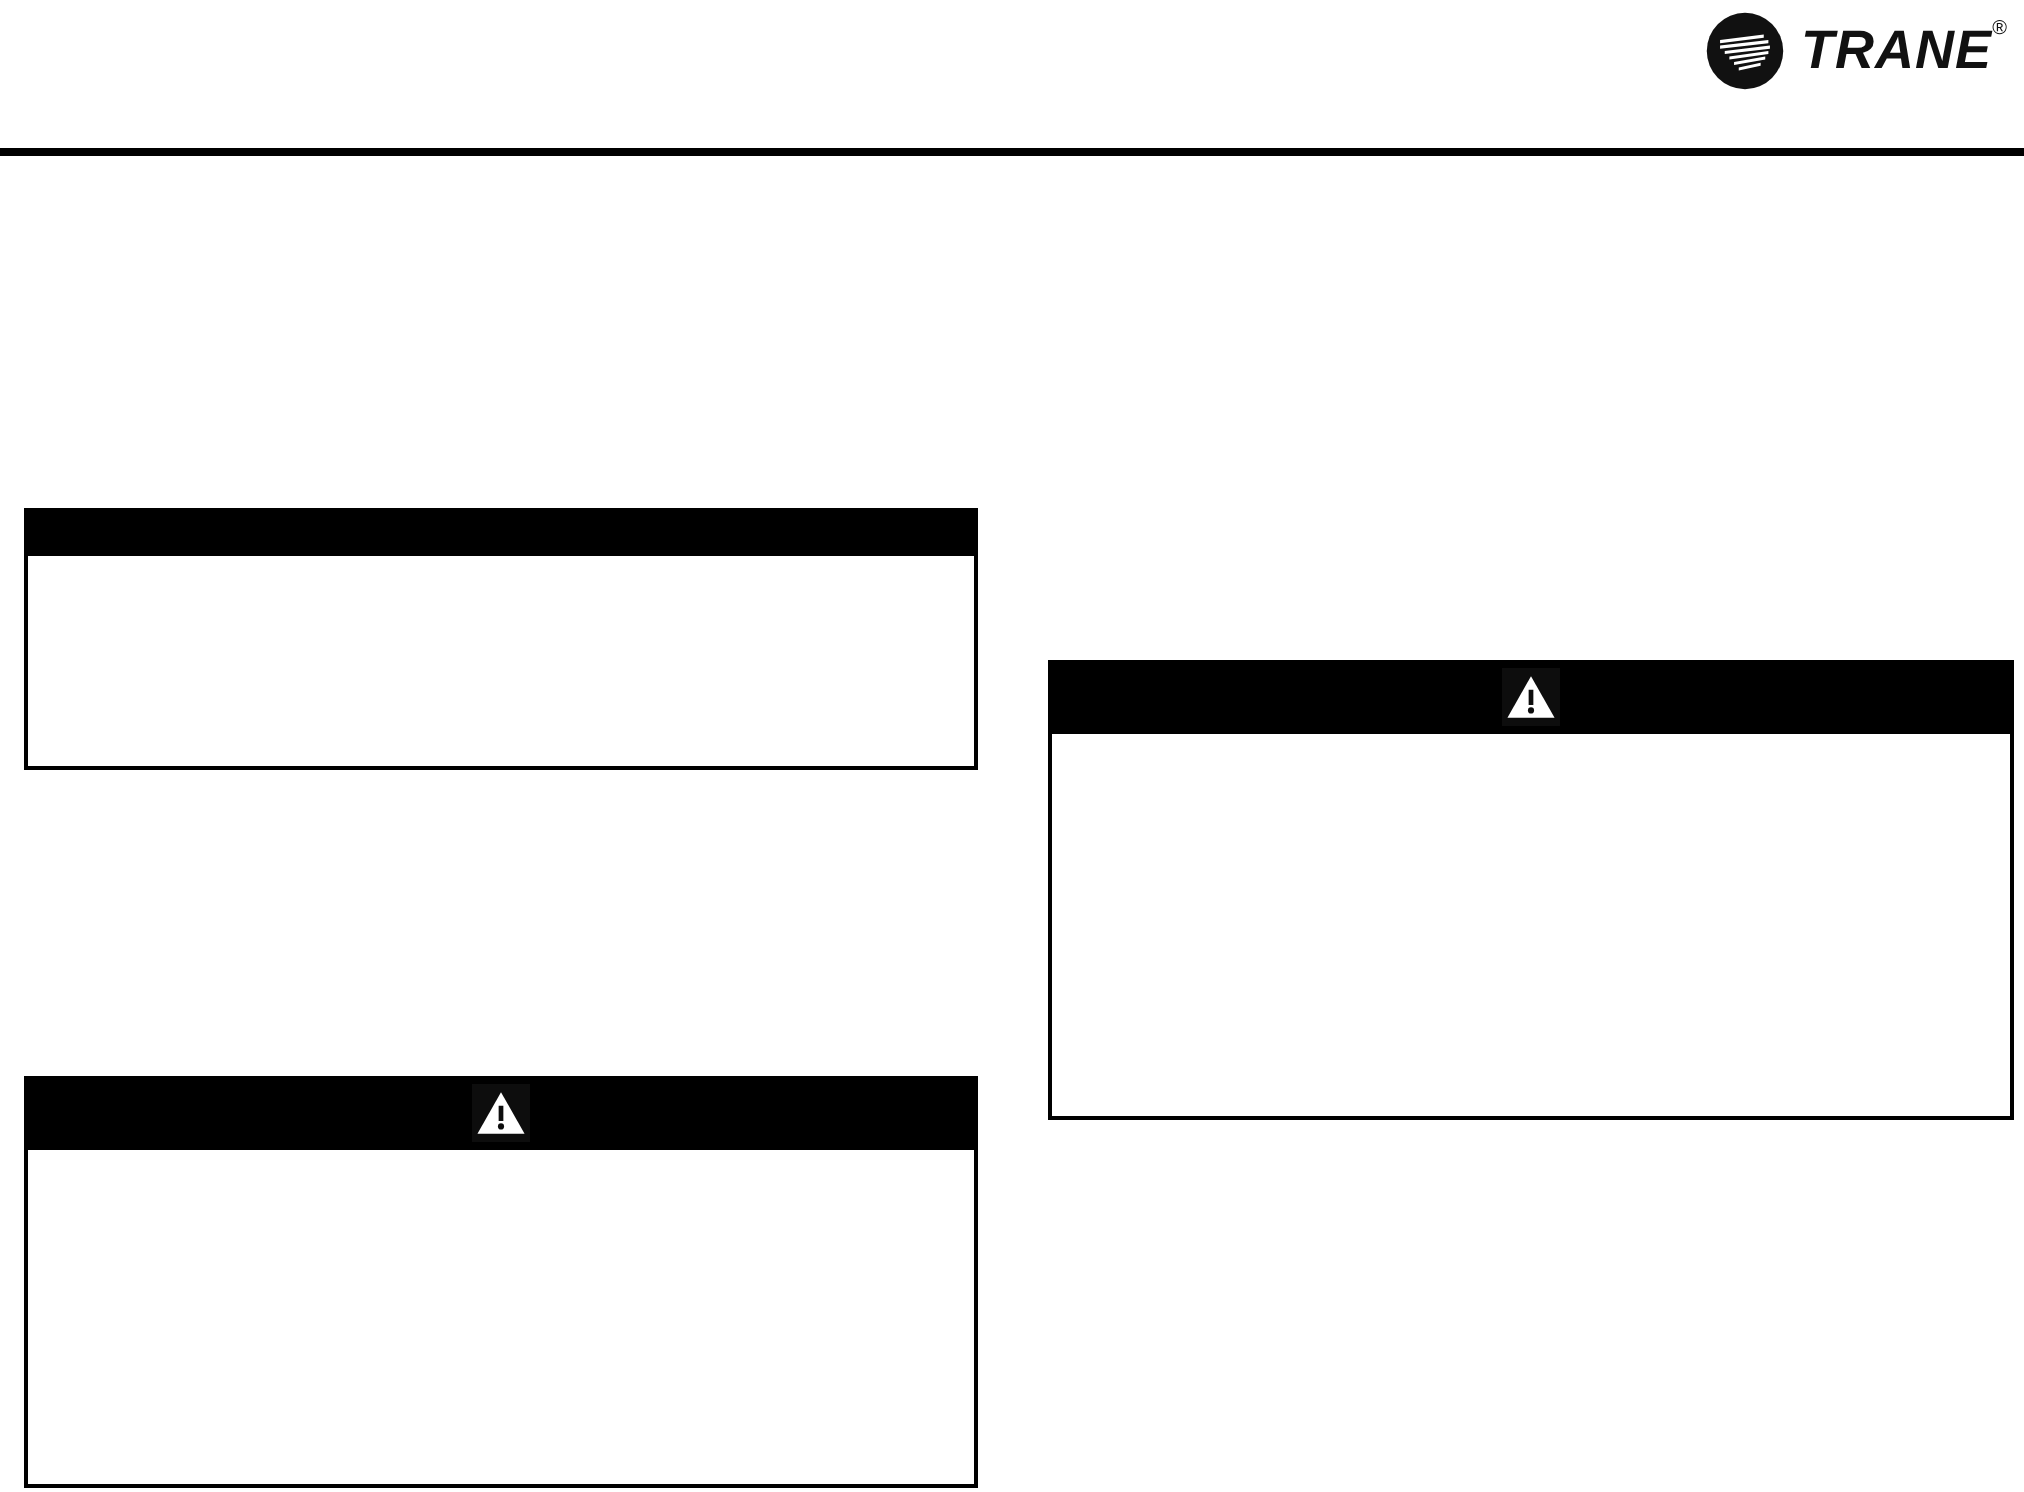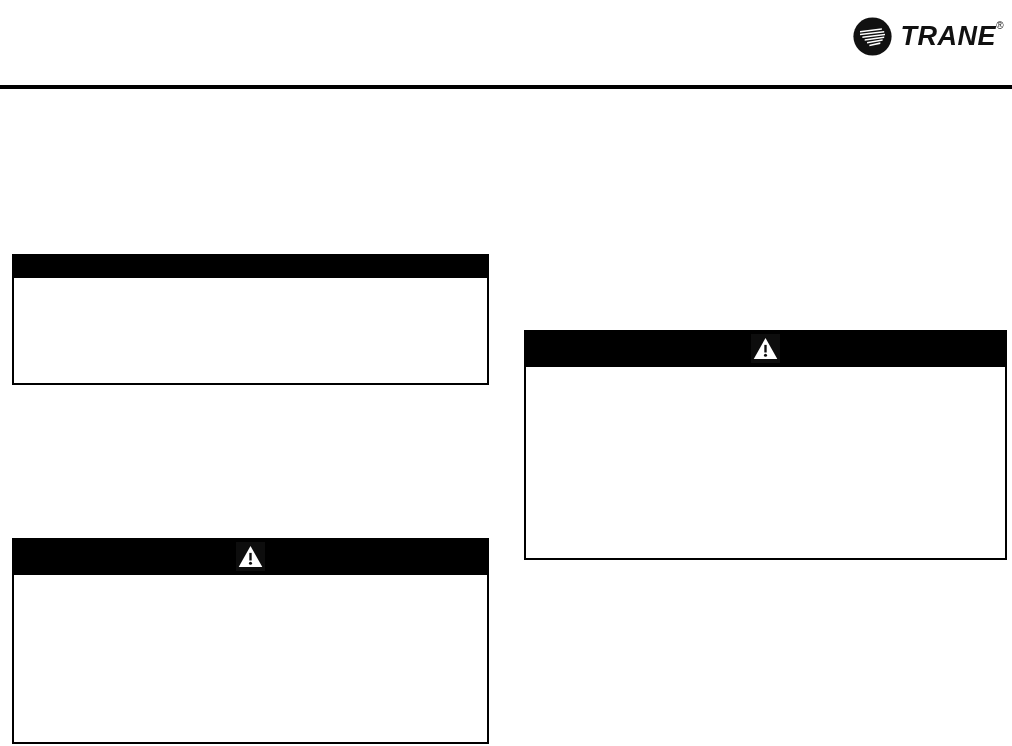--- a/index.html
+++ b/index.html
@@ -13,21 +13,21 @@
     position: relative;
     overflow: hidden;
     font-family: "Liberation Sans", sans-serif;
     color: #000000;
   }
 
   
   #page-header {
     position: absolute;
     left: 0;
-    top: 11px;
+    top: 0;
     width: 1012px;
     height: 58px;
   }
   #brand-logo {
     position: absolute;
     right: 8px;
     top: 6px;
     display: flex;
     align-items: center;
     gap: 9px;

